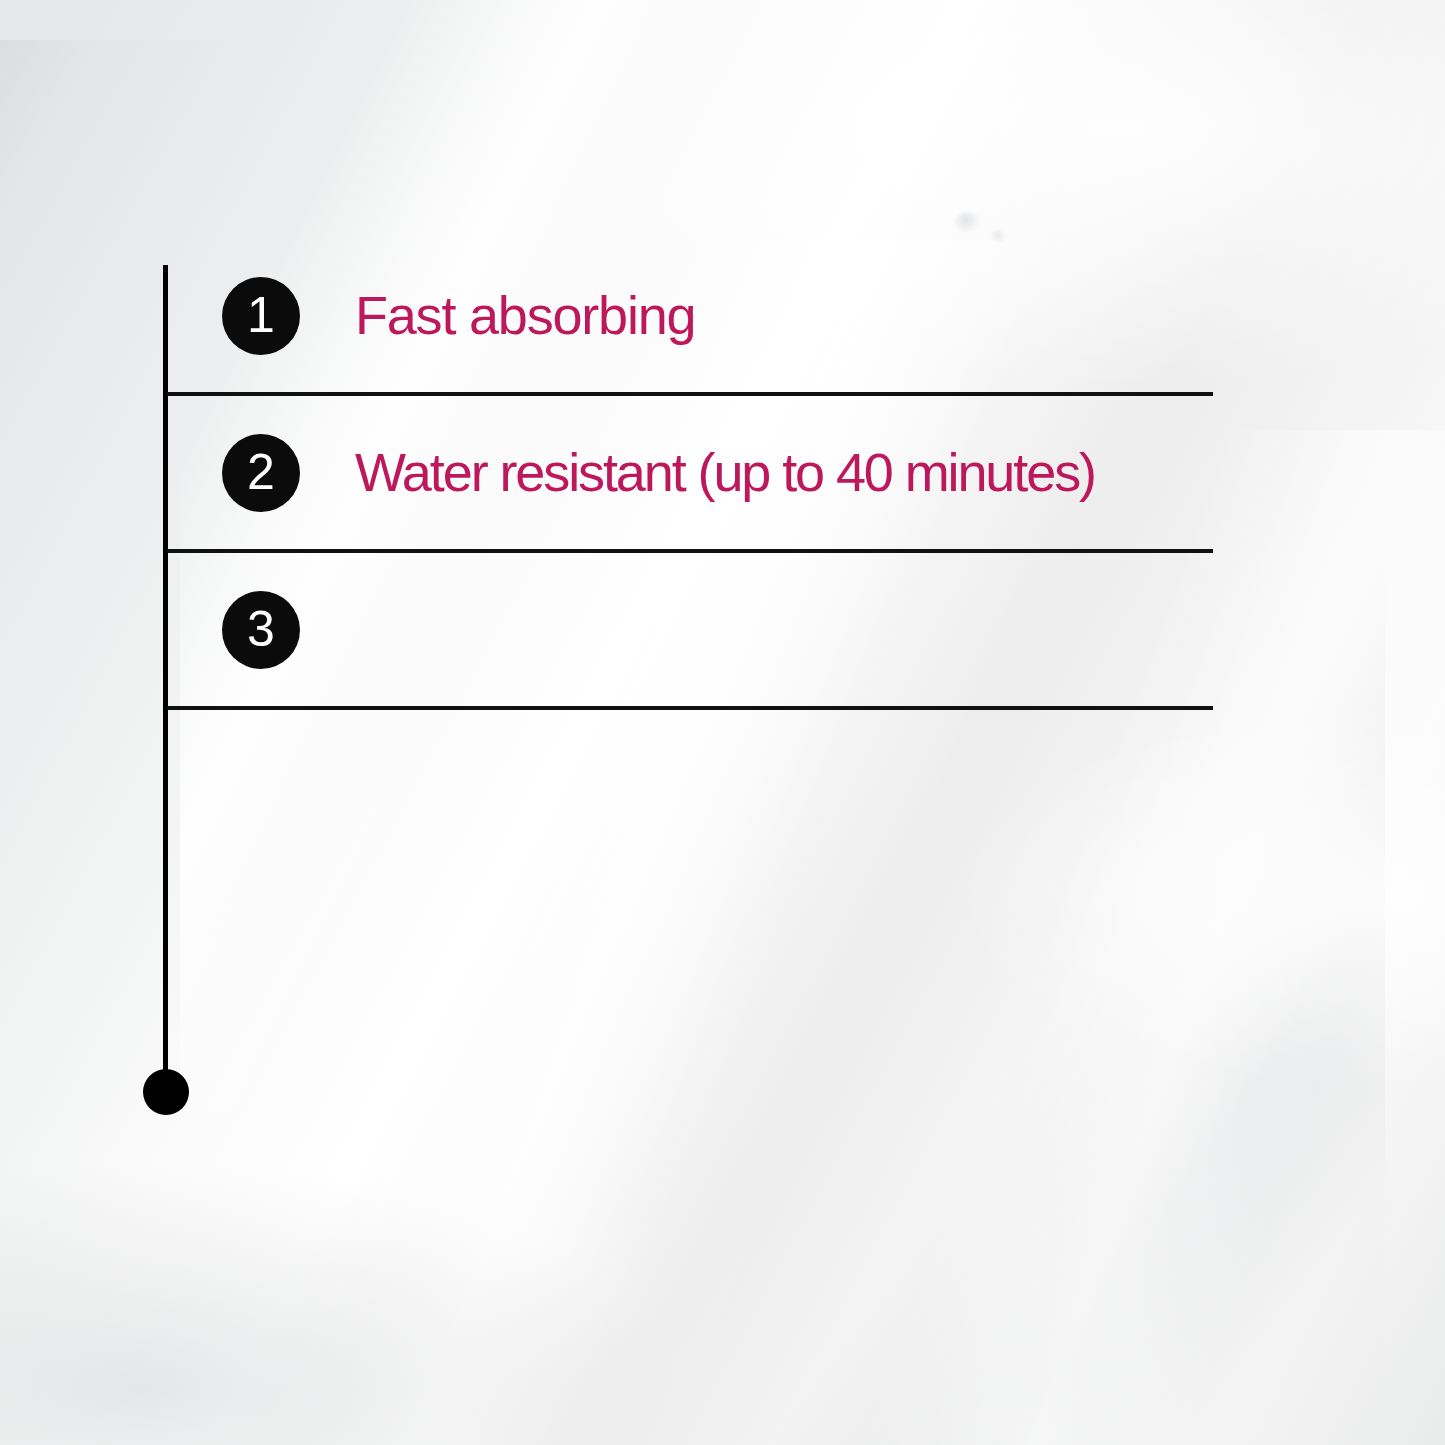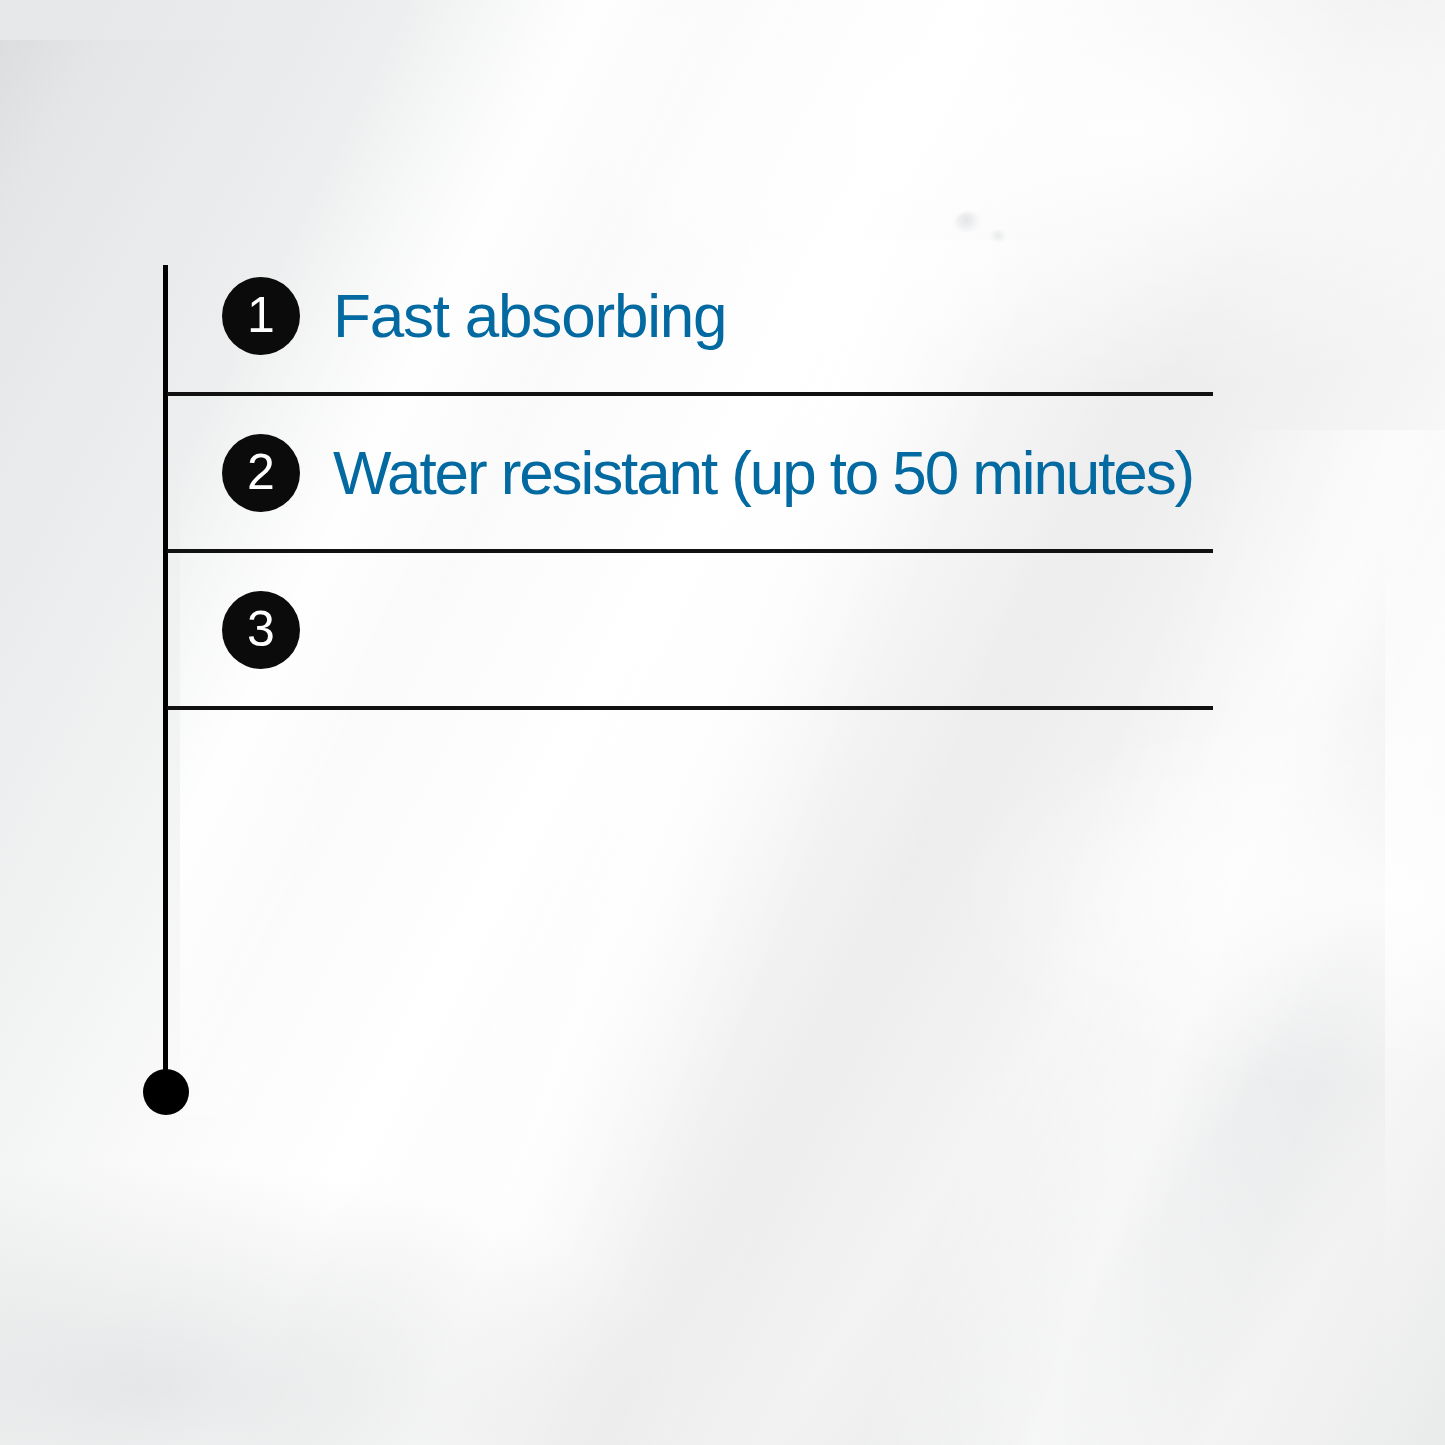--- a/index.html
+++ b/index.html
@@ -173,24 +173,24 @@
     justify-content: center;
     font-size: 50px;
     line-height: 1;
     font-weight: 400;
     letter-spacing: 0px;
     margin-left: 55px;
     padding-bottom: 3px;
     box-sizing: border-box;
   }
   .row-label {
-    margin-left: 33px;
-    font-size: 62px;
+    margin-left: 55px;
+    font-size: 54px;
     line-height: 1.02;
-    color: #0369a1;
+    color: #be185d;
     font-weight: 400;
     letter-spacing: -1.2px;
     white-space: nowrap;
   }
   .row.r2 .row-label { letter-spacing: -2.1px; }
 </style>
 </head>
 <body>
 
 <div id="stage">
@@ -214,21 +214,21 @@
     <div class="badge">
       <span>1</span>
     </div>
     <div class="row-label">Fast absorbing</div>
   </div>
 
   <div class="row r2">
     <div class="badge">
       <span>2</span>
     </div>
-    <div class="row-label">Water resistant (up to 50 minutes)</div>
+    <div class="row-label">Water resistant (up to 40 minutes)</div>
   </div>
 
   <div class="row r3">
     <div class="badge">
       <span>3</span>
     </div>
   </div>
 
   <div class="divider d1"></div>
   <div class="divider d2"></div>

